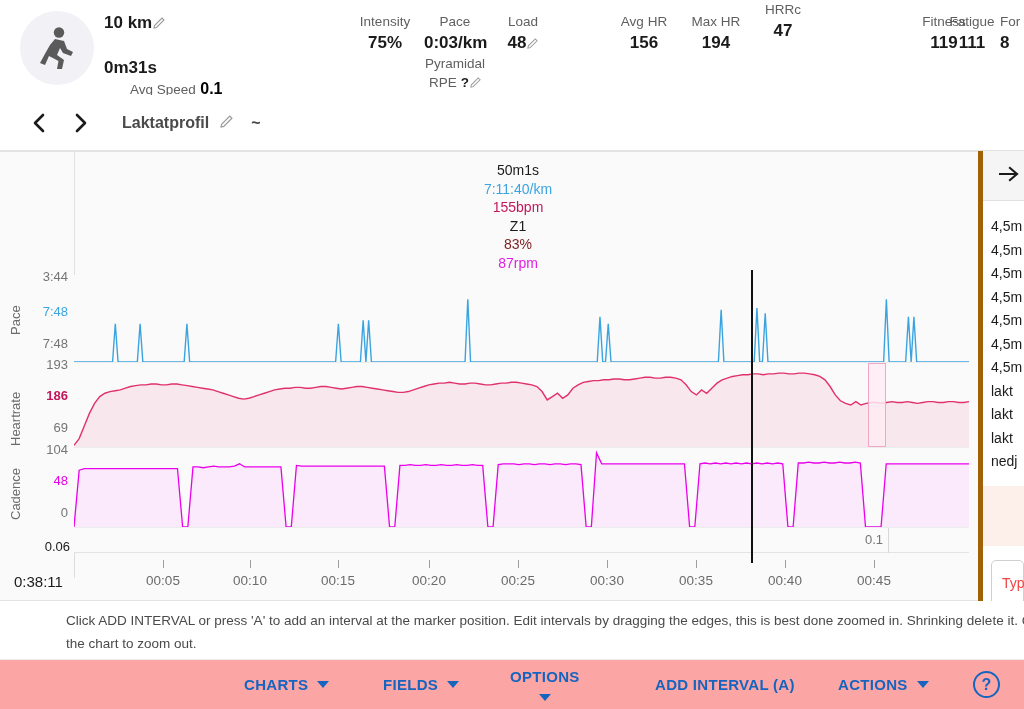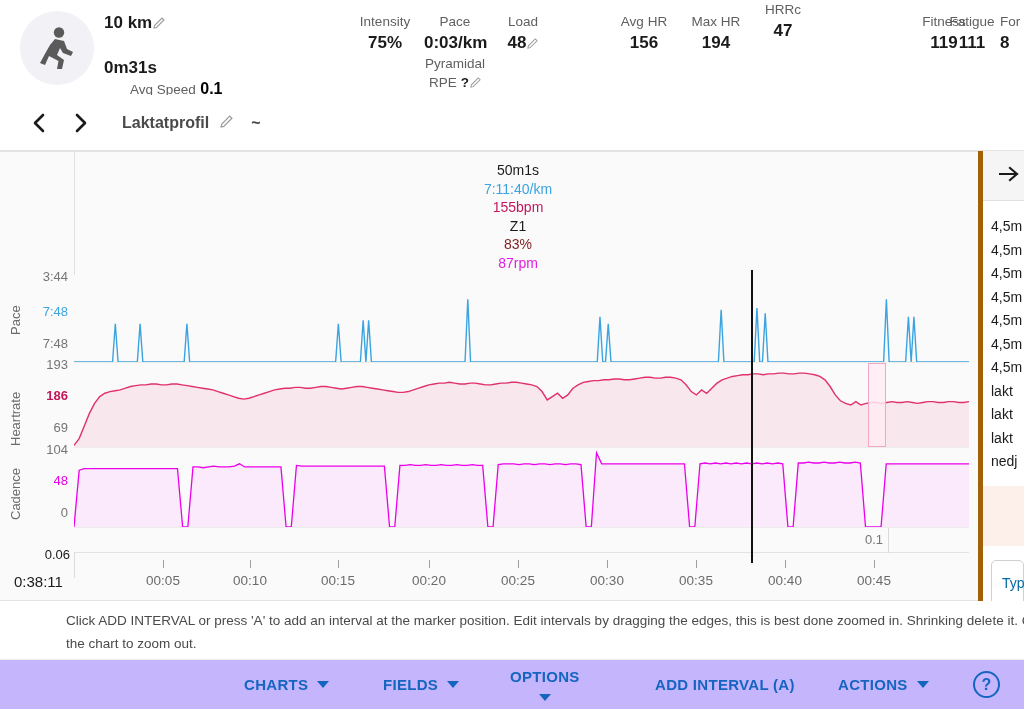--- a/index.html
+++ b/index.html
@@ -142,32 +142,32 @@
     height: 50px; background: #f5f5f5; border-bottom: 1px solid #e0e0e0;
     display: flex; align-items: center; justify-content: flex-start; padding-left: 16px;
   }
   .rp-list { padding: 14px 0 0 8px; }
   .rp-item { font-size: 14px; color: #1b1b1b; line-height: 23.5px; white-space: nowrap; }
   .rp-shade { margin-top: 12px; height: 60px; background: #fdf0ea; }
   .rp-input {
     margin: 14px 0 0 8px; height: 46px; border: 1px solid #d0d0d0; border-radius: 5px;
     background: #fff; display: flex; align-items: center; padding-left: 10px;
   }
-  .rp-input span { font-size: 14px; color: #0369a1; white-space: nowrap; }
+  .rp-input span { font-size: 14px; color: #ef4444; white-space: nowrap; }
 
   
   .helptext {
     position: absolute; left: 0; top: 601px; width: 1024px; height: 58px;
     padding: 8px 0 0 66px; font-size: 13.5px; color: #4a4a4a; line-height: 23px;
     overflow: hidden;
   }
   .helptext p { margin: 0; width: 1010px; }
   .toolbar {
     position: absolute; left: 0; top: 659px; width: 1024px; height: 50px;
-    background: #c4b5fd; border-top: 1px solid #ececec;
+    background: #fca5a5; border-top: 1px solid #ececec;
     display: flex; align-items: center;
   }
   .tb-btn {
     display: flex; align-items: center; gap: 9px;
     color: #1565c0; font-size: 15px; font-weight: bold; letter-spacing: 0.3px;
     cursor: pointer; user-select: none;
   }
   .caret {
     width: 0; height: 0; border-left: 6px solid transparent; border-right: 6px solid transparent;
     border-top: 7px solid #1565c0;
@@ -306,21 +306,21 @@
       <div class="axis-name" style="top:100px; height:88px;">Heartrate</div>
       <div class="axis-tick" style="top:82px;">193</div>
       <div class="axis-tick hl-hr" style="top:113px;text-align:center;">186</div>
       <div class="axis-tick" style="top:145px;">69</div>
 
       <div class="axis-name" style="top:180px; height:78px;">Cadence</div>
       <div class="axis-tick" style="top:167px;">104</div>
       <div class="axis-tick hl-cad" style="top:198px;">48</div>
       <div class="axis-tick" style="top:230px;">0</div>
 
-      <div class="axis-tick" style="top:264px; right:4px; color:#1b1b1b;margin-top:8px;">0.06</div>
+      <div class="axis-tick" style="top:264px; right:4px; color:#1b1b1b;">0.06</div>
     </div>
     <div class="gutter-line"></div>
 
     <div class="band band-pace">
       <div class="band-inner">
         <svg viewBox="0 0 1000 100" preserveAspectRatio="none">
           <path id="pace-path" fill="none" stroke="#3ba4e0" stroke-width="1.4" vector-effect="non-scaling-stroke" d="M0.00 100.00 L3.08 100.00 L6.15 100.00 L9.23 100.00 L12.31 100.00 L15.38 100.00 L18.46 100.00 L21.54 100.00 L24.62 100.00 L27.69 100.00 L30.77 100.00 L33.85 100.00 L36.92 100.00 L40.00 100.00 L43.08 100.00 L46.15 56.00 L49.23 100.00 L52.31 100.00 L55.38 100.00 L58.46 100.00 L61.54 100.00 L64.62 100.00 L67.69 100.00 L70.77 100.00 L73.85 56.00 L76.92 100.00 L80.00 100.00 L83.08 100.00 L86.15 100.00 L89.23 100.00 L92.31 100.00 L95.38 100.00 L98.46 100.00 L101.54 100.00 L104.62 100.00 L107.69 100.00 L110.77 100.00 L113.85 100.00 L116.92 100.00 L120.00 100.00 L123.08 100.00 L126.15 56.00 L129.23 100.00 L132.31 100.00 L135.38 100.00 L138.46 100.00 L141.54 100.00 L144.62 100.00 L147.69 100.00 L150.77 100.00 L153.85 100.00 L156.92 100.00 L160.00 100.00 L163.08 100.00 L166.15 100.00 L169.23 100.00 L172.31 100.00 L175.38 100.00 L178.46 100.00 L181.54 100.00 L184.62 100.00 L187.69 100.00 L190.77 100.00 L193.85 100.00 L196.92 100.00 L200.00 100.00 L203.08 100.00 L206.15 100.00 L209.23 100.00 L212.31 100.00 L215.38 100.00 L218.46 100.00 L221.54 100.00 L224.62 100.00 L227.69 100.00 L230.77 100.00 L233.85 100.00 L236.92 100.00 L240.00 100.00 L243.08 100.00 L246.15 100.00 L249.23 100.00 L252.31 100.00 L255.38 100.00 L258.46 100.00 L261.54 100.00 L264.62 100.00 L267.69 100.00 L270.77 100.00 L273.85 100.00 L276.92 100.00 L280.00 100.00 L283.08 100.00 L286.15 100.00 L289.23 100.00 L292.31 100.00 L295.38 56.00 L298.46 100.00 L301.54 100.00 L304.62 100.00 L307.69 100.00 L310.77 100.00 L313.85 100.00 L316.92 100.00 L320.00 100.00 L323.08 52.00 L326.15 100.00 L329.23 52.00 L332.31 100.00 L335.38 100.00 L338.46 100.00 L341.54 100.00 L344.62 100.00 L347.69 100.00 L350.77 100.00 L353.85 100.00 L356.92 100.00 L360.00 100.00 L363.08 100.00 L366.15 100.00 L369.23 100.00 L372.31 100.00 L375.38 100.00 L378.46 100.00 L381.54 100.00 L384.62 100.00 L387.69 100.00 L390.77 100.00 L393.85 100.00 L396.92 100.00 L400.00 100.00 L403.08 100.00 L406.15 100.00 L409.23 100.00 L412.31 100.00 L415.38 100.00 L418.46 100.00 L421.54 100.00 L424.62 100.00 L427.69 100.00 L430.77 100.00 L433.85 100.00 L436.92 100.00 L440.00 28.00 L443.08 100.00 L446.15 100.00 L449.23 100.00 L452.31 100.00 L455.38 100.00 L458.46 100.00 L461.54 100.00 L464.62 100.00 L467.69 100.00 L470.77 100.00 L473.85 100.00 L476.92 100.00 L480.00 100.00 L483.08 100.00 L486.15 100.00 L489.23 100.00 L492.31 100.00 L495.38 100.00 L498.46 100.00 L501.54 100.00 L504.62 100.00 L507.69 100.00 L510.77 100.00 L513.85 100.00 L516.92 100.00 L520.00 100.00 L523.08 100.00 L526.15 100.00 L529.23 100.00 L532.31 100.00 L535.38 100.00 L538.46 100.00 L541.54 100.00 L544.62 100.00 L547.69 100.00 L550.77 100.00 L553.85 100.00 L556.92 100.00 L560.00 100.00 L563.08 100.00 L566.15 100.00 L569.23 100.00 L572.31 100.00 L575.38 100.00 L578.46 100.00 L581.54 100.00 L584.62 100.00 L587.69 48.00 L590.77 100.00 L593.85 100.00 L596.92 56.00 L600.00 100.00 L603.08 100.00 L606.15 100.00 L609.23 100.00 L612.31 100.00 L615.38 100.00 L618.46 100.00 L621.54 100.00 L624.62 100.00 L627.69 100.00 L630.77 100.00 L633.85 100.00 L636.92 100.00 L640.00 100.00 L643.08 100.00 L646.15 100.00 L649.23 100.00 L652.31 100.00 L655.38 100.00 L658.46 100.00 L661.54 100.00 L664.62 100.00 L667.69 100.00 L670.77 100.00 L673.85 100.00 L676.92 100.00 L680.00 100.00 L683.08 100.00 L686.15 100.00 L689.23 100.00 L692.31 100.00 L695.38 100.00 L698.46 100.00 L701.54 100.00 L704.62 100.00 L707.69 100.00 L710.77 100.00 L713.85 100.00 L716.92 100.00 L720.00 100.00 L723.08 40.00 L726.15 100.00 L729.23 100.00 L732.31 100.00 L735.38 100.00 L738.46 100.00 L741.54 100.00 L744.62 100.00 L747.69 100.00 L750.77 100.00 L753.85 100.00 L756.92 100.00 L760.00 100.00 L763.08 38.00 L766.15 100.00 L769.23 100.00 L772.31 44.00 L775.38 100.00 L778.46 100.00 L781.54 100.00 L784.62 100.00 L787.69 100.00 L790.77 100.00 L793.85 100.00 L796.92 100.00 L800.00 100.00 L803.08 100.00 L806.15 100.00 L809.23 100.00 L812.31 100.00 L815.38 100.00 L818.46 100.00 L821.54 100.00 L824.62 100.00 L827.69 100.00 L830.77 100.00 L833.85 100.00 L836.92 100.00 L840.00 100.00 L843.08 100.00 L846.15 100.00 L849.23 100.00 L852.31 100.00 L855.38 100.00 L858.46 100.00 L861.54 100.00 L864.62 100.00 L867.69 100.00 L870.77 100.00 L873.85 100.00 L876.92 100.00 L880.00 100.00 L883.08 100.00 L886.15 100.00 L889.23 100.00 L892.31 100.00 L895.38 100.00 L898.46 100.00 L901.54 100.00 L904.62 100.00 L907.69 28.00 L910.77 100.00 L913.85 100.00 L916.92 100.00 L920.00 100.00 L923.08 100.00 L926.15 100.00 L929.23 100.00 L932.31 48.00 L935.38 100.00 L938.46 48.00 L941.54 100.00 L944.62 100.00 L947.69 100.00 L950.77 100.00 L953.85 100.00 L956.92 100.00 L960.00 100.00 L963.08 100.00 L966.15 100.00 L969.23 100.00 L972.31 100.00 L975.38 100.00 L978.46 100.00 L981.54 100.00 L984.62 100.00 L987.69 100.00 L990.77 100.00 L993.85 100.00 L996.92 100.00 L1000.00 100.00"></path>
         </svg>
       </div>
     </div>

